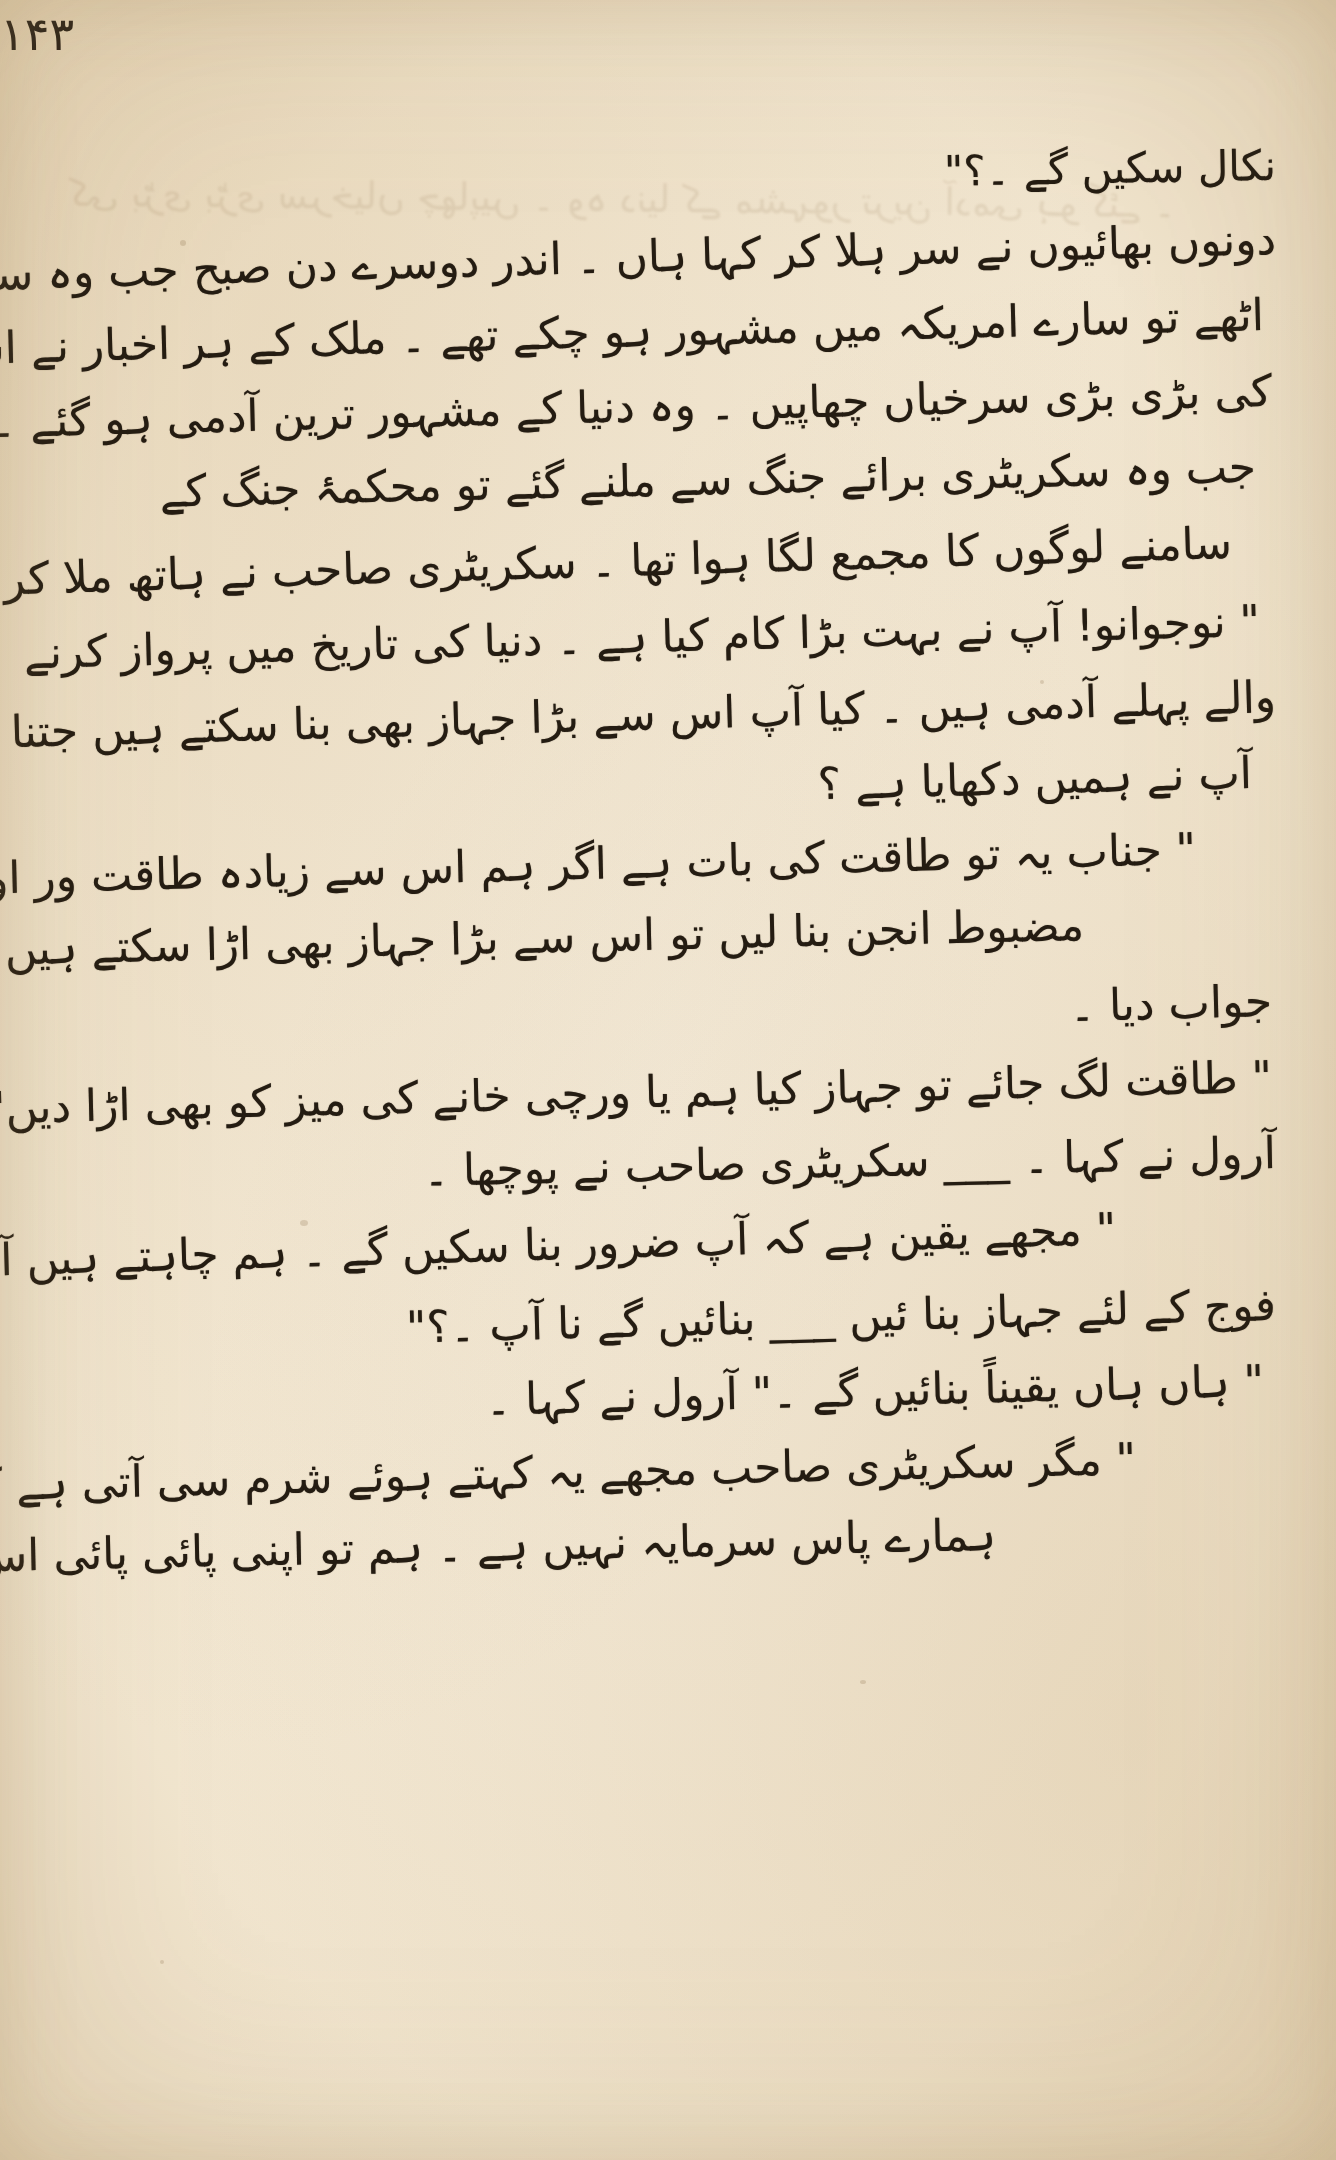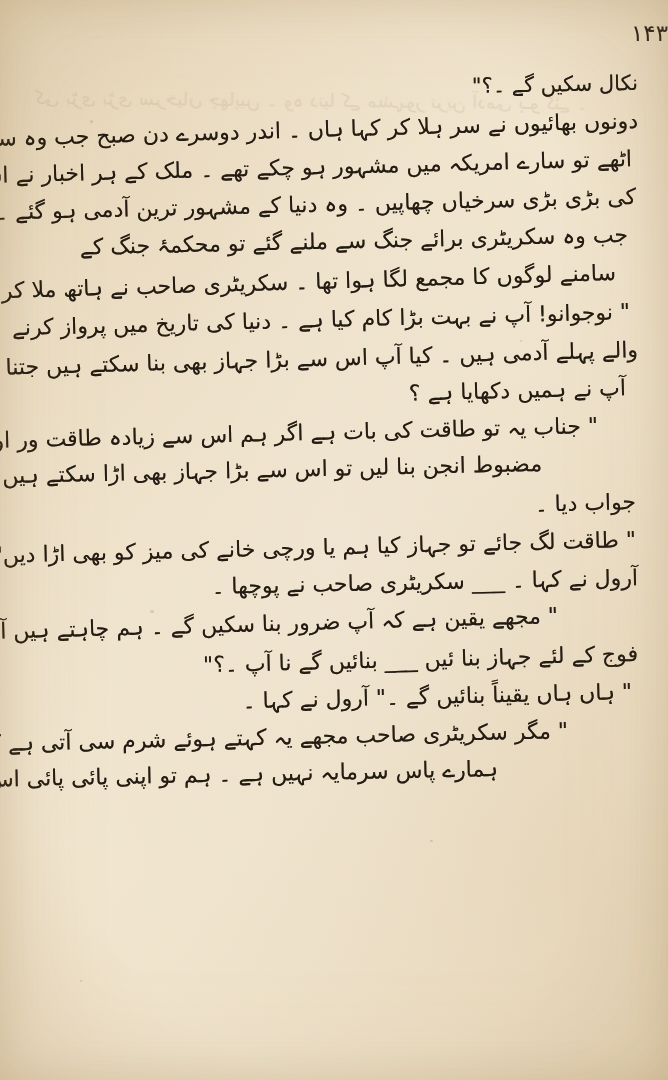--- a/index.html
+++ b/index.html
@@ -51,24 +51,24 @@
     font-size: 19px;
     line-height: 44px;
     text-align: right;
     pointer-events: none;
     filter: blur(0.6px);
     white-space: pre-wrap;
   }
 
   .page-number {
     position: absolute;
-    top: 20px;
+    top: 5px;
     left: 0;
     right: 0;
-    text-align: right;
+    text-align: left;
     font-size: 23px;
     color: #2b2218;
     font-family: "DejaVu Sans", sans-serif;
     letter-spacing: 1px;
   }
 
   .body-text {
     position: absolute;
     top: 72px;
     left: 28px;

